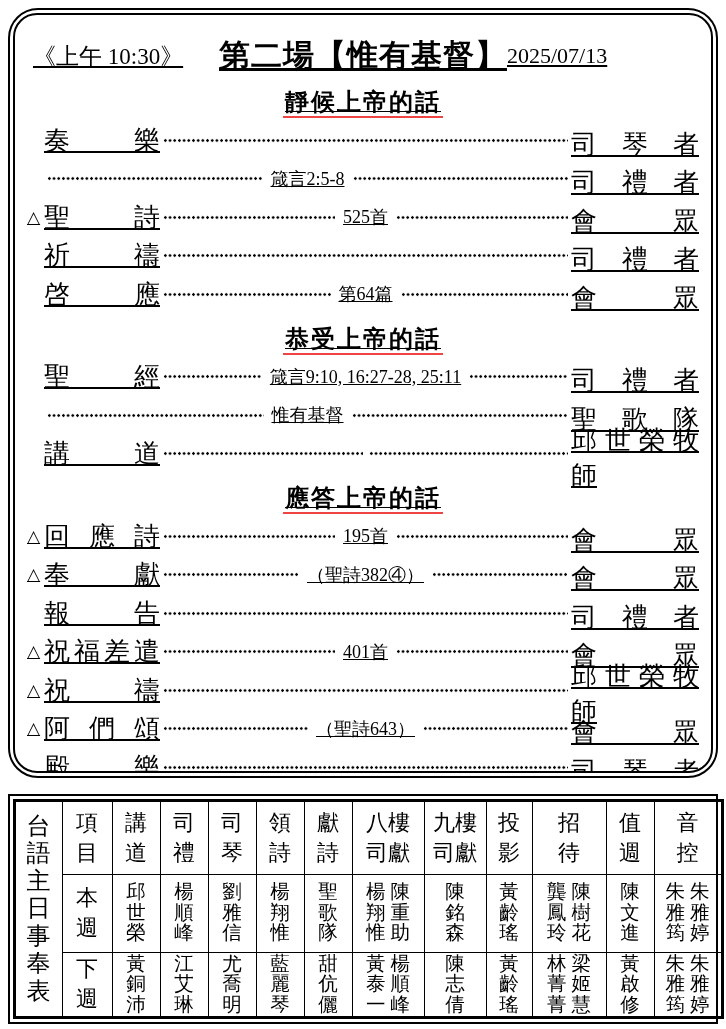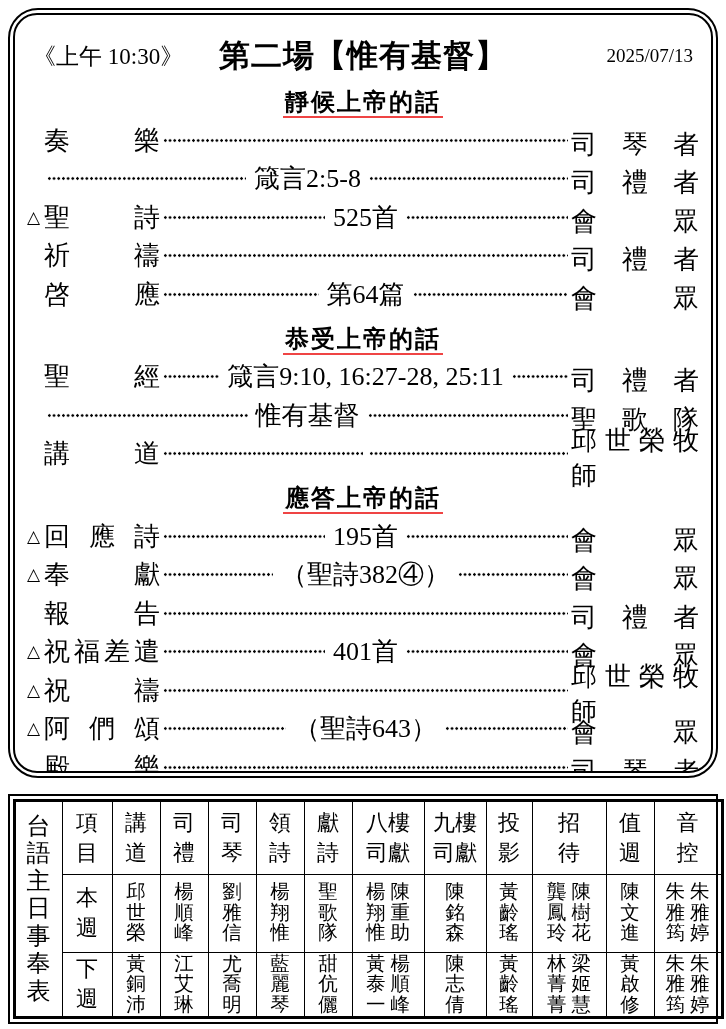--- a/index.html
+++ b/index.html
@@ -1,43 +1,43 @@
 <!DOCTYPE html>
 <html><head>
 <meta charset="utf-8">
 <style>
   html,body { margin:0; padding:0; background:#fff; }
   body {
     width:726px; height:1029px;
     font-family:"Liberation Serif","DejaVu Serif",serif;
     color:#000;
   }
-  .page { box-sizing:border-box; width:726px; height:1029px; padding:8px 8px 0; }
+  .page { box-sizing:border-box; width:726px; height:1029px; padding:8px 8px 0;text-decoration:underline; }
 
   
   .program-box { border:2px solid #000; border-radius:30px; padding:3px; height:770px; box-sizing:border-box; }
   .program-inner { border:2px solid #000; border-radius:24px; height:100%; box-sizing:border-box; padding:8px 12px 0; overflow:hidden; }
 
   .program-header { display:flex; align-items:center; padding:12px 6px 0; }
   .ph-time  { flex:1; font-size:23px; white-space:nowrap; }
   .ph-title { font-size:31px; font-weight:bold; white-space:nowrap; letter-spacing:1px; }
-  .ph-date  { flex:1; text-align:right; font-size:19px; white-space:nowrap; }
+  .ph-date  { flex:1; text-align:left; font-size:22px; white-space:nowrap; }
 
   .p-heading-row { text-align:center; margin:9px 0 3px; }
   .p-heading { font-size:24px; font-weight:bold; border-bottom:2px solid #ef4444; padding:0 2px 1px; letter-spacing:2px; }
 
   .p-row { display:flex; align-items:center; height:38.5px; font-size:26px; }
   .p-prefix { width:17px; flex:none; font-size:17px; text-align:left; }
   .p-label { width:116px; flex:none; text-align:justify; text-align-last:justify; }
   .p-dots {
     flex:1 1 auto; align-self:stretch; min-width:10px; margin:0 3px;
     background-image:radial-gradient(circle,#000 1.15px,transparent 1.45px);
     background-size:4.7px 4.7px; background-repeat:repeat-x; background-position:0 center;
   }
-  .p-center { flex:none; font-size:26px; padding:0 5px; white-space:nowrap; }
+  .p-center { flex:none; font-size:18px; padding:0 5px; white-space:nowrap; }
   .p-role { width:128px; flex:none; text-align:justify; text-align-last:justify;margin-top:8px; }
 
   
   .duty-outer { margin-top:16px; border:2px solid #000; padding:2.5px; }
   .duty-table { width:100%; border-collapse:collapse; border:3px solid #000; table-layout:fixed; }
   .duty-table th, .duty-table td {
     border:1.6px solid #000; text-align:center; vertical-align:middle;
     padding:1px 0; font-weight:normal; overflow:hidden;
   }
   .duty-table tr:nth-child(1) { height:74px; }

